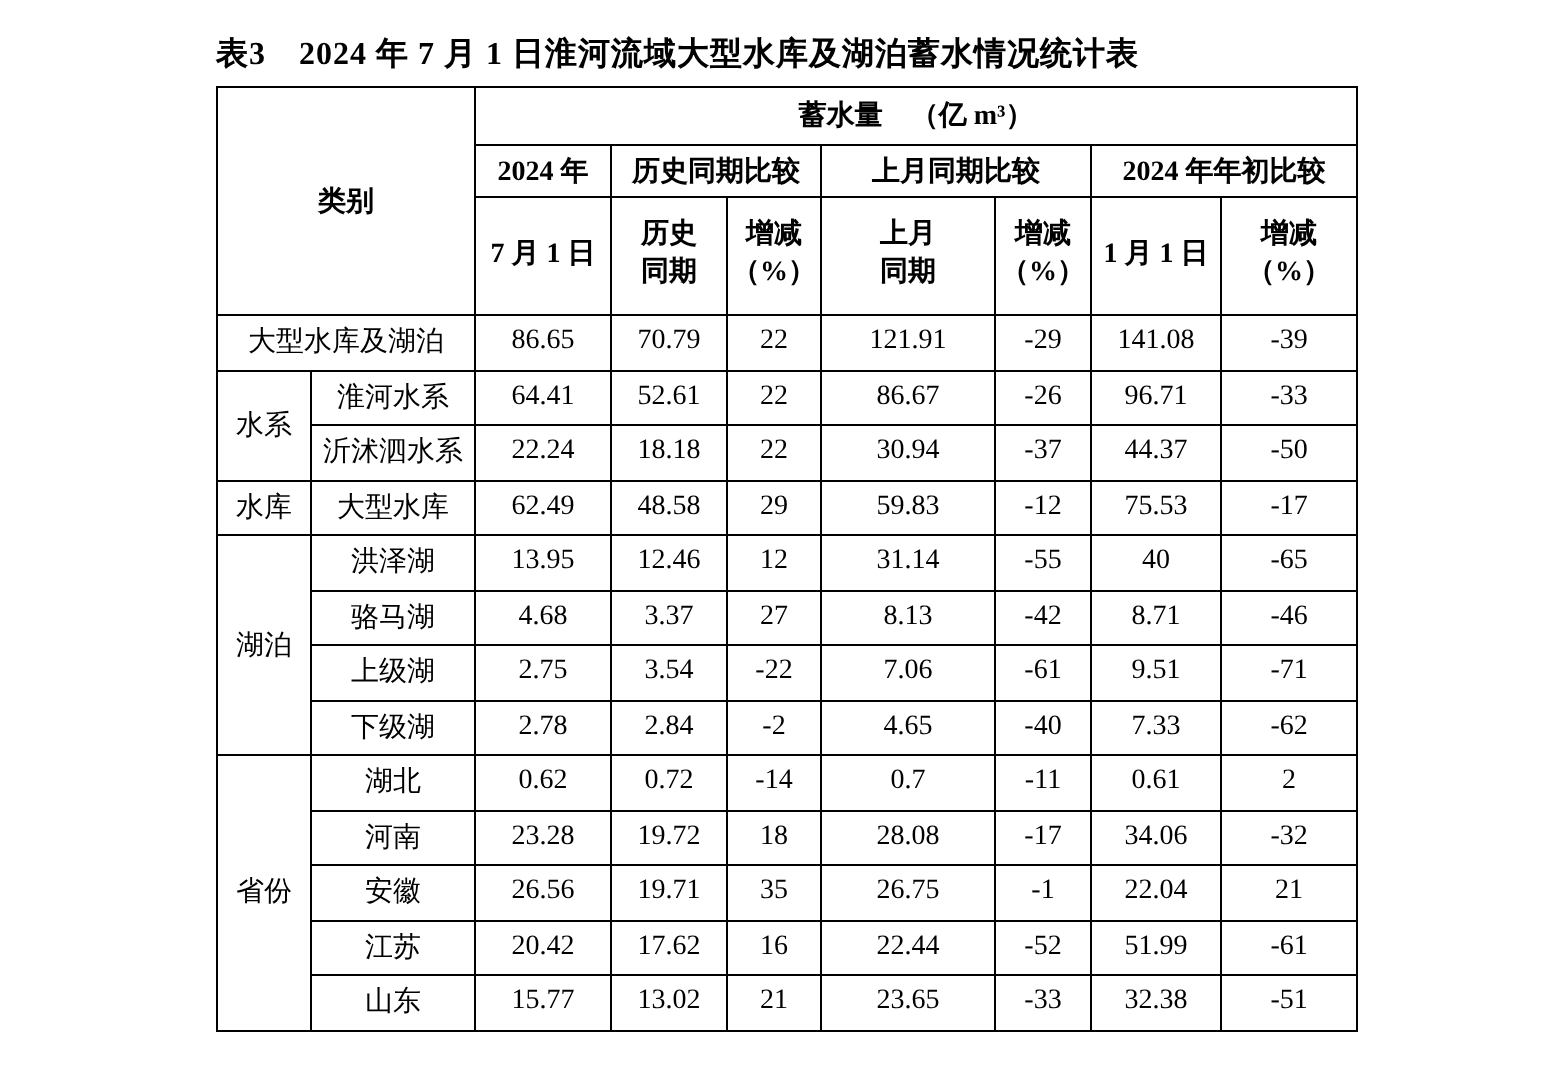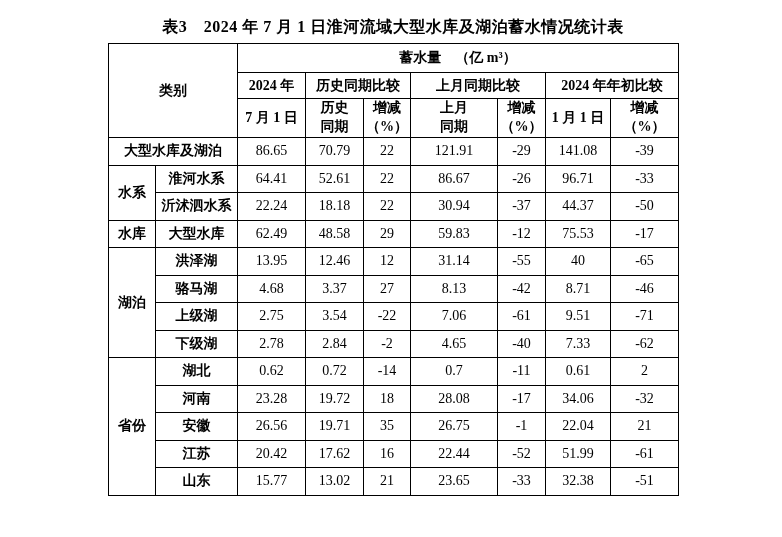--- a/index.html
+++ b/index.html
@@ -16,21 +16,20 @@
     width: 782px;
     height: 537px;
     background: #ffffff;
     overflow: hidden;
   }
   .doc-title {
     position: absolute;
     top: 17px;
     left: 108px;
     width: 570px;
-    text-align: center;
     font-size: 16px;
     font-weight: bold;
     letter-spacing: 0.5px;
     white-space: nowrap;
   }
   table.stats {
     position: absolute;
     left: 108px;
     top: 43px;
     width: 570px;
@@ -44,28 +43,28 @@
     vertical-align: middle;
     font-size: 14px;
     padding: 0 1px;
     overflow: hidden;
   }
   table.stats th {
     font-weight: bold;
   }
   tr.hdr-1 { height: 29px; }
   tr.hdr-2 { height: 26px; margin-left: 36px; }
-  tr.hdr-3 { height: 39px; }
+  tr.hdr-3 { height: 59px; }
   tr.data-row { height: 27.5px; }
   th.sub {
     white-space: pre-line;
     line-height: 1.35;
   }
   td.num { font-size: 13.5px; }
-  td.grp, td.item, td.item-wide { font-size: 14px; font-weight: bold; }
+  td.grp, td.item, td.item-wide { font-size: 14px; }
 </style>
 </head>
 <body>
 
 <div class="page">
 
   <div class="doc-title">表3　2024 年 7 月 1 日淮河流域大型水库及湖泊蓄水情况统计表</div>
 
   <table class="stats">
     <colgroup>

